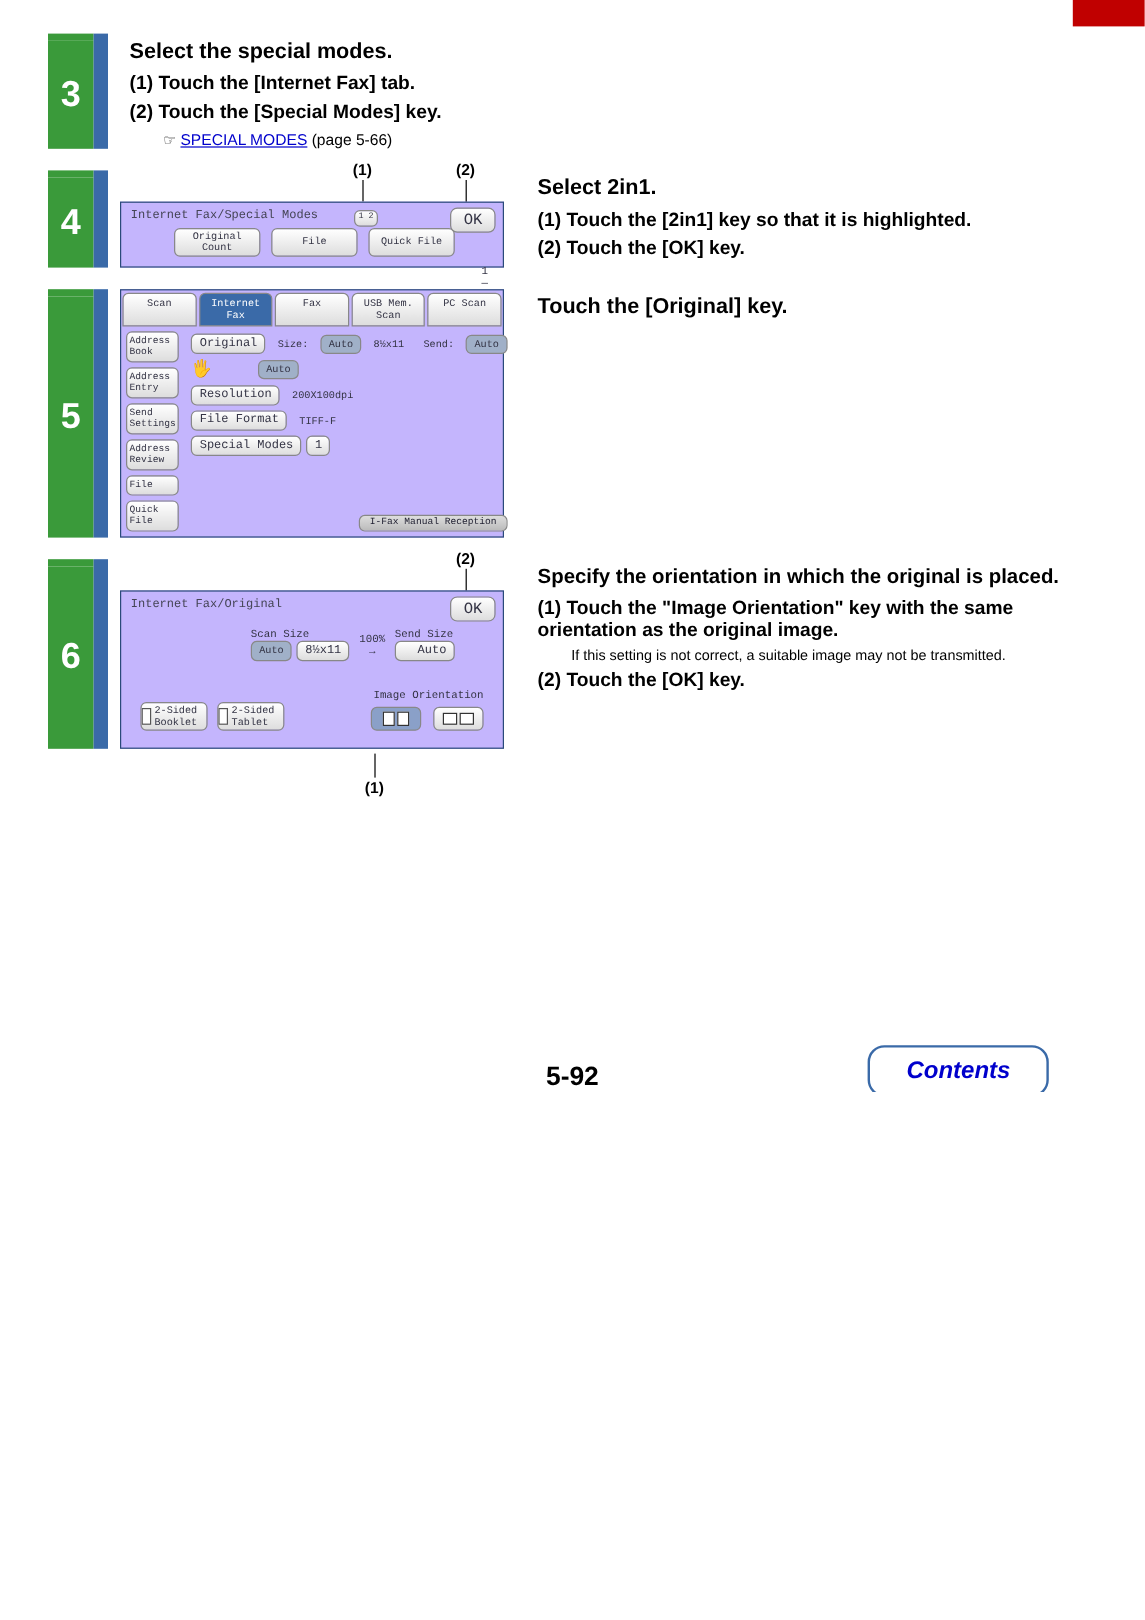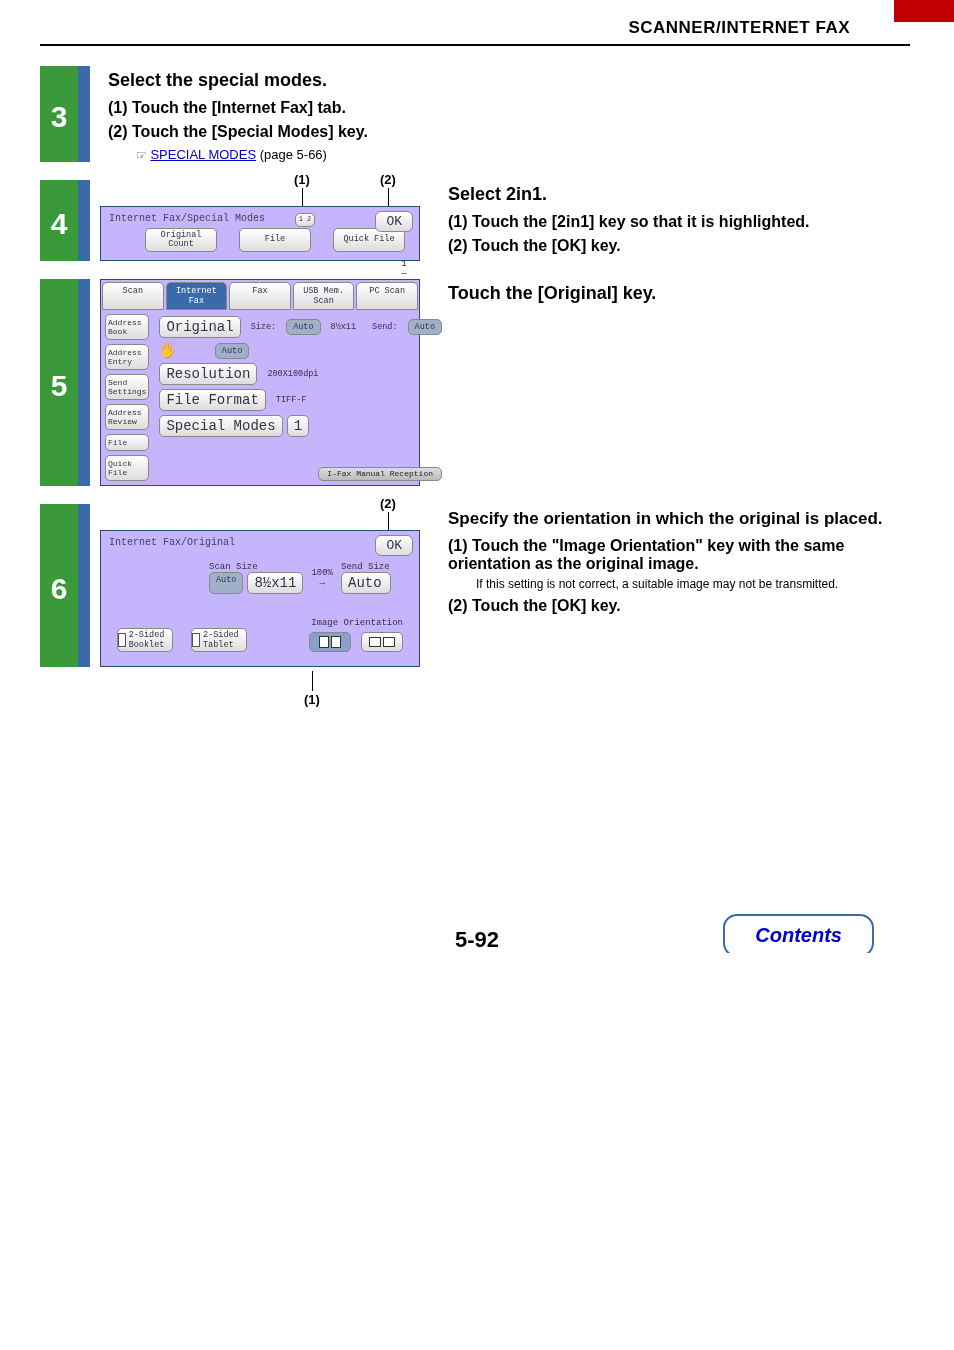--- a/index.html
+++ b/index.html
@@ -23,64 +23,61 @@
   .note { font-size: 12px; margin: 4px 0 6px 28px; }
   .panel { border: 1px solid #2a4a7a; background: #c4b5fd; font-family: "Courier New", monospace; font-size: 9px; color: #334; position: relative; }
   .panel-title { padding: 6px 8px 4px 8px; font-size: 10px; color: #445; }
   .ok-btn { position: absolute; top: 4px; right: 6px; border:1px solid #888; border-radius: 6px; padding: 2px 10px; background: linear-gradient(#fff,#ddd); font-size: 13px; }
   .grid { display: grid; grid-template-columns: repeat(3, 72px); grid-auto-rows: 26px; gap: 6px; padding: 8px 10px 8px 44px; }
   .btn { border:1px solid #888; border-radius:5px; background: linear-gradient(#fff,#ddd); display:flex; align-items:center; justify-content:center; font-size:8.5px; text-align:center; line-height:1.05; padding:2px; }
   .btn.hl { background: #8aa0c8; border-color:#5a78a5; color:#000; font-weight:bold; }
   .scroll { position:absolute; right:6px; top:44px; font-size:9px; text-align:center; }
   .scroll .frac { margin: 8px 0; }
   .scroll .arrow { border:1px solid #888; border-radius:4px; background:linear-gradient(#fff,#ddd); width:18px; height:18px; display:flex;align-items:center;justify-content:center; margin:4px auto; }
-  .row2 { display:grid; grid-template-columns: 72px 72px 72px; gap:22px; padding:0 10px 8px 44px; }
+  .row2 { display:grid; grid-template-columns: 72px 72px 72px; gap:9px; padding:0 10px 8px 44px; }
   .callout { position:absolute; font-weight:bold; font-size:13px; }
   .tabs { display:flex; }
   .tab { flex:1; border:1px solid #888; border-radius:5px 5px 0 0; background:linear-gradient(#fff,#ddd); text-align:center; font-size:8.5px; padding:3px 0; margin:2px 1px 0 1px; }
   .tab.active { background:#3a6aa8; color:#fff; }
   .side { display:flex; }
   .sidebar { width: 65px; padding:4px; display:flex; flex-direction:column; gap:4px; }
   .sidebtn { border:1px solid #888; border-radius:5px; background:linear-gradient(#fff,#ddd); font-size:8px; text-align:left; padding:3px 2px; }
   .main5 { flex:1; padding:6px; position:relative; }
   .pair { display:flex; align-items:center; gap:4px; margin-bottom:4px; }
-  .tag { border:1px solid #888; border-radius:5px; background:linear-gradient(#fff,#ddd); padding:2px 6px; font-size:14px; min-width:58px; text-align:left; }
+  .tag { border:1px solid #888; border-radius:5px; background:linear-gradient(#fff,#ddd); padding:2px 6px; font-size:10px; min-width:58px; text-align:right; }
   .val { font-size:8.5px; padding:2px 6px; }
   .chip { border:1px solid #888; background:#a0b0c8; border-radius:5px; padding:2px 6px; font-size:8.5px; }
   .pill { border:1px solid #888; background:linear-gradient(#ddd,#bbb); color:#223; border-radius:5px; padding:2px 8px; font-size:8px; position:absolute; right:6px; bottom:4px; text-align:center; line-height:1.05; }
   .imgarea { width: 330px; position: relative; }
   .footer { position: relative; margin-top: 260px; }
   .pagenum { text-align:center; font-weight:bold; font-size:22px; }
   .contents { position:absolute; right:80px; bottom:-4px; border:2px solid #3a6aa8; border-radius:14px; padding:8px 30px; color:#0000cc; font-weight:bold; font-style:italic; font-size:20px; }
   .panel6-body { padding: 10px 16px 14px 16px; }
   .scanrow { display:flex; align-items:center; gap:8px; font-size:9px; margin-left:92px; margin-bottom:24px; }
-  .twobtns { display:flex; gap:18px; align-items:flex-end; }
+  .twobtns { display:flex; gap:8px; align-items:flex-end; }
   .oribtn { border:1px solid #888; border-radius:5px; background:linear-gradient(#fff,#ddd); width:56px; height:24px; display:flex;align-items:center;justify-content:center; gap:3px; font-size:8.5px; }
   .oribtn .ic { width:12px;height:14px;border:1px solid #555;background:#fff;display:inline-block; }
   .orient-row { display:flex; justify-content:space-between; align-items:flex-end; }
   .orient-label { font-size:9px; text-align:right; margin-bottom:4px; }
   .orient-btns { display:flex; gap:10px; }
   .orient-btn { border:1px solid #888; border-radius:5px; background:linear-gradient(#fff,#ddd); width:42px; height:20px; display:flex;align-items:center;justify-content:center; gap:2px; }
   .orient-btn.sel { background:#8aa0c8; }
   .orient-btn .sq { width:10px;height:12px;border:1px solid #333;background:#fff; }
   .orient-btn .sqr { width:12px;height:10px;border:1px solid #333;background:#fff; }
   .hand-icon { font-size:14px; }
   .vline { position:absolute; border-left:1px solid #000; width:1px; }
   ol.instr { list-style: none; padding: 0; }
   ol.instr li { margin-bottom: 6px; }
   .num { font-weight: bold; }
 </style>
 </head>
 <body>
 
 <div class="page">
   <div class="red-block-corner"></div>
-  <div class="header-row">
-    <div class="header-title">SCANNER/INTERNET FAX</div>
-  </div>
 
   <div class="section">
     <div class="stepcol">
       <div class="green-stub"></div>
       <div class="stepnum">3</div>
     </div>
     <div class="bluecol"></div>
     <div class="body">
       <div class="textcol" style="padding-left:8px;">
         <div class="title">Select the special modes.</div>

